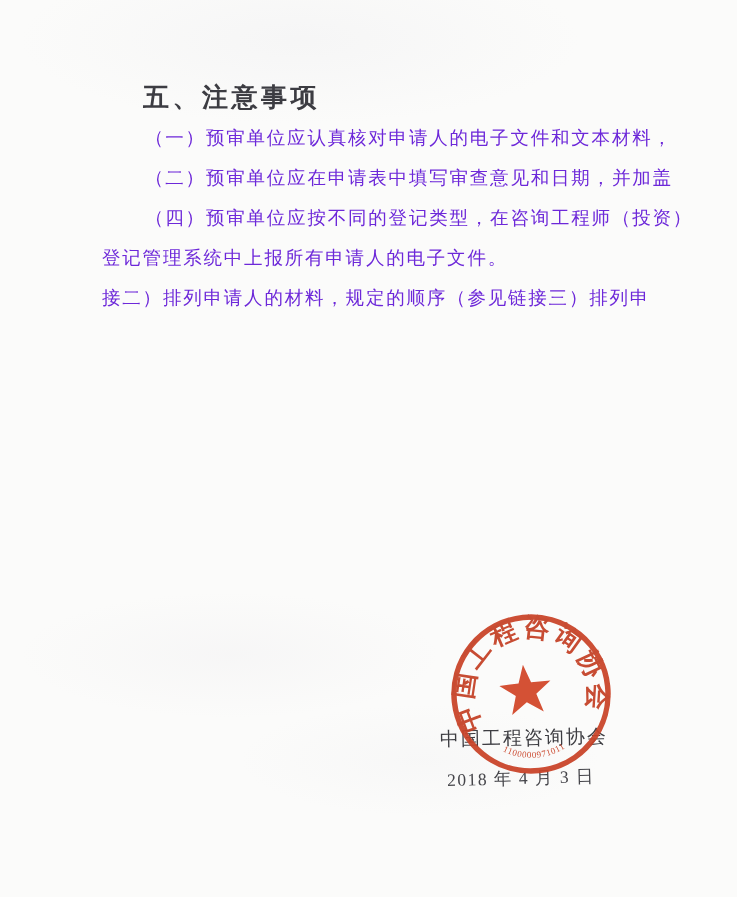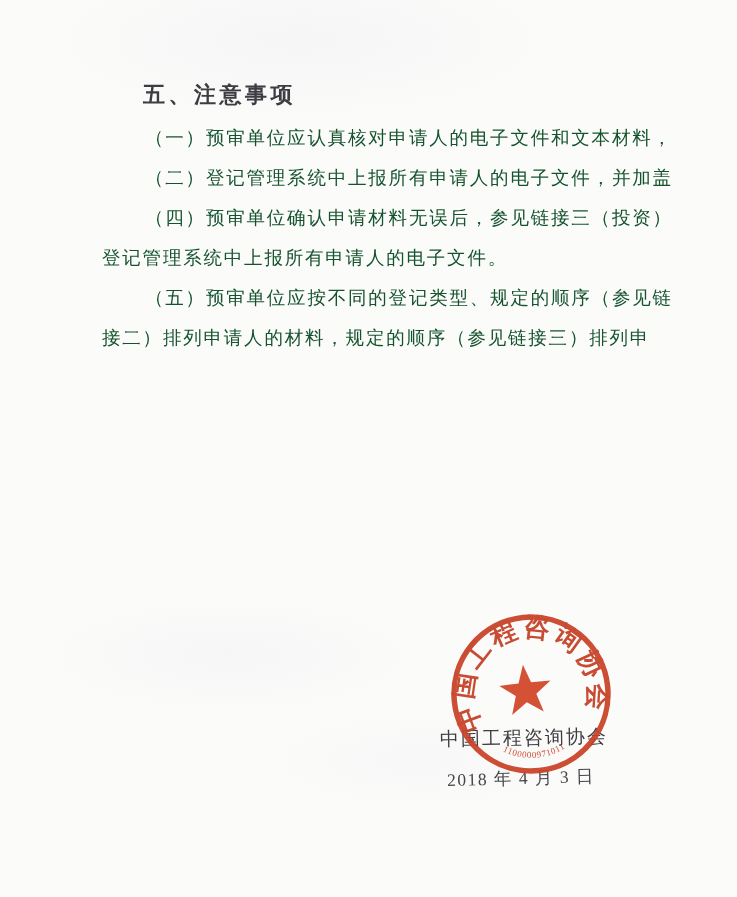--- a/index.html
+++ b/index.html
@@ -16,38 +16,38 @@
       radial-gradient(ellipse 260px 80px at 420px 760px, rgba(205,205,215,0.08), rgba(0,0,0,0) 70%),
       radial-gradient(ellipse 400px 120px at 300px 40px, rgba(225,225,230,0.20), rgba(0,0,0,0) 70%),
       #fbfbfa;
     font-family: "Liberation Serif", "DejaVu Serif", serif;
   }
 
   .doc-title {
     position: absolute;
     left: 143px;
     top: 80px;
-    font-size: 22px;
+    font-size: 26px;
     font-weight: bold;
     letter-spacing: 3.5px;
     color: #3c3c42;
     white-space: nowrap;
   }
 
   .body-text {
     position: absolute;
     left: 102px;
     top: 118px;
     width: 575px;
   }
   .text-line {
     font-size: 18.5px;
     letter-spacing: 1.8px;
     line-height: 40px;
-    color: #14532d;
+    color: #6d28d9;
     white-space: nowrap;
   }
   .text-line.indent {
     padding-left: 43px;
   }
 
   .seal-wrap {
     position: absolute;
     left: 431px;
     top: 594px;
@@ -81,24 +81,23 @@
     transform: rotate(-1.5deg);
   }
 </style>
 </head>
 <body>
 
 <div class="doc-title">五、注意事项</div>
 
 <div class="body-text">
   <div class="text-line indent">（一）预审单位应认真核对申请人的电子文件和文本材料，</div>
-  <div class="text-line indent">（二）登记管理系统中上报所有申请人的电子文件，并加盖</div>
-  <div class="text-line indent">（四）预审单位确认申请材料无误后，参见链接三（投资）</div>
+  <div class="text-line indent">（二）预审单位应在申请表中填写审查意见和日期，并加盖</div>
+  <div class="text-line indent">（四）预审单位应按不同的登记类型，在咨询工程师（投资）</div>
   <div class="text-line">登记管理系统中上报所有申请人的电子文件。</div>
-  <div class="text-line indent">（五）预审单位应按不同的登记类型、规定的顺序（参见链</div>
   <div class="text-line">接二）排列申请人的材料，规定的顺序（参见链接三）排列申</div>
 </div>
 
 <div class="sig-org">中国工程咨询协会</div>
 
 <div class="sig-date">2018 年 4 月 3 日</div>
 
 <div class="seal-wrap">
   <svg width="200" height="200" viewBox="0 0 200 200" font-family="Liberation Serif, DejaVu Serif, serif">
     <circle cx="100" cy="100" r="77" fill="none" stroke="#c94227" stroke-width="5.5"></circle>

